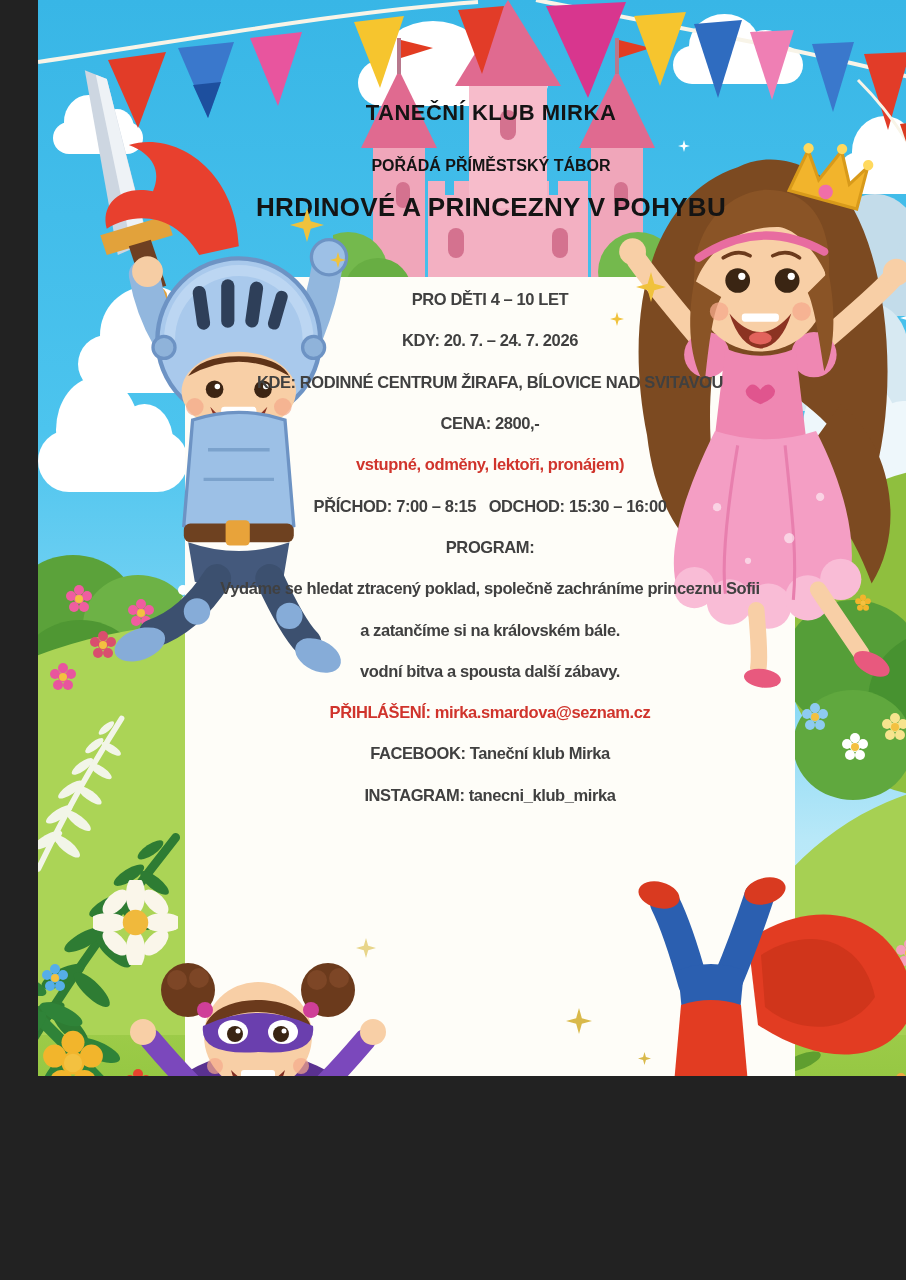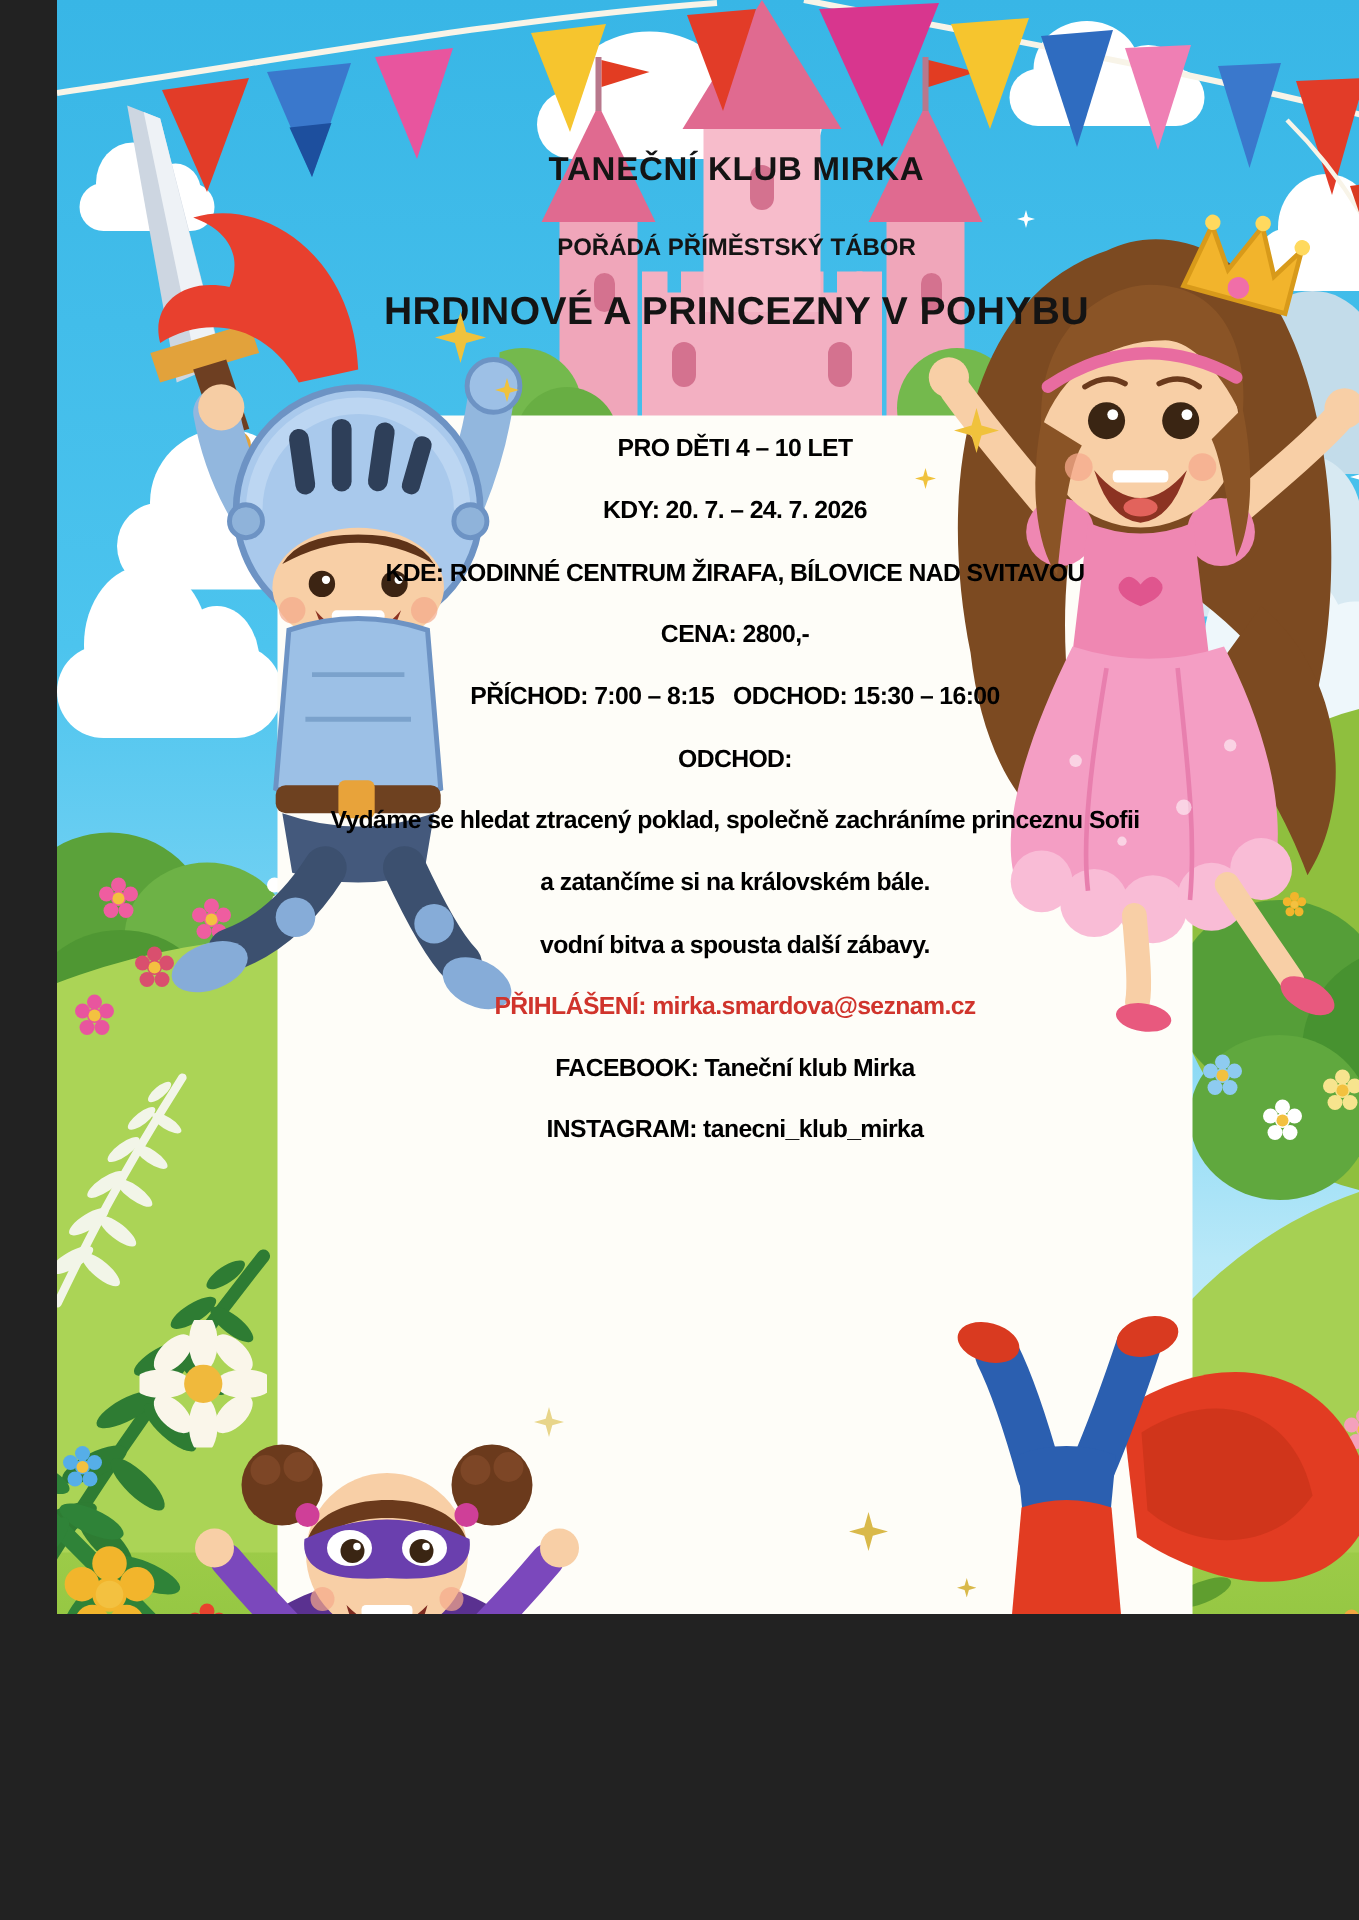--- a/index.html
+++ b/index.html
@@ -49,21 +49,21 @@
 
   
   .headlines{position:absolute;left:0;top:100px;width:906px;text-align:center;z-index:20;color:#141414;}
   .club{font-size:22px;font-weight:700;letter-spacing:.5px;}
   .tagline{font-size:16px;font-weight:700;margin-top:31px;}
   .camp-title{font-size:26px;font-weight:700;margin-top:17px;letter-spacing:.3px;}
 
   
   .panel-text{position:absolute;left:147px;top:279px;width:610px;z-index:20;}
   .pline{height:41.3px;display:flex;align-items:center;justify-content:center;
-         font-size:16.5px;font-weight:700;color:#000000;white-space:pre;letter-spacing:-0.4px;}
+         font-size:16.5px;font-weight:700;color:#404040;white-space:pre;letter-spacing:-0.4px;}
   .pline[data-style="red"]{color:var(--red,#d0342c);}
 </style>
 </head>
 <body>
 
 <div class="poster">
 
   <div class="abs sky"></div>
 
   <div class="cloud" style="left:320px;top:60px;width:190px;height:46px;"></div>
@@ -408,22 +408,23 @@
     <div class="club">TANEČNÍ KLUB MIRKA</div>
     <div class="tagline">POŘÁDÁ PŘÍMĚSTSKÝ TÁBOR</div>
     <div class="camp-title">HRDINOVÉ A PRINCEZNY V POHYBU</div>
   </div>
 
   <div class="panel-text">
     <div class="pline" data-style="black">PRO DĚTI 4 – 10 LET</div>
     <div class="pline" data-style="black">KDY: 20. 7. – 24. 7. 2026</div>
     <div class="pline" data-style="black">KDE: RODINNÉ CENTRUM ŽIRAFA, BÍLOVICE NAD SVITAVOU</div>
     <div class="pline" data-style="black">CENA: 2800,-</div>
+    <div class="pline" data-style="red">vstupné, odměny, lektoři, pronájem)</div>
     <div class="pline" data-style="black">PŘÍCHOD: 7:00 – 8:15   ODCHOD: 15:30 – 16:00</div>
-    <div class="pline" data-style="black">ODCHOD:</div>
+    <div class="pline" data-style="black">PROGRAM:</div>
     <div class="pline" data-style="black">Vydáme se hledat ztracený poklad, společně zachráníme princeznu Sofii</div>
     <div class="pline" data-style="black">a zatančíme si na královském bále.</div>
     <div class="pline" data-style="black">vodní bitva a spousta další zábavy.</div>
     <div class="pline" data-style="red">PŘIHLÁŠENÍ: mirka.smardova@seznam.cz</div>
     <div class="pline" data-style="black">FACEBOOK: Taneční klub Mirka</div>
     <div class="pline" data-style="black">INSTAGRAM: tanecni_klub_mirka</div>
   </div>
 
   <i class="sp" style="left:252px;top:208px;width:34px;height:34px;"></i>
   <i class="sp" style="left:292px;top:252px;width:16px;height:16px;"></i>

